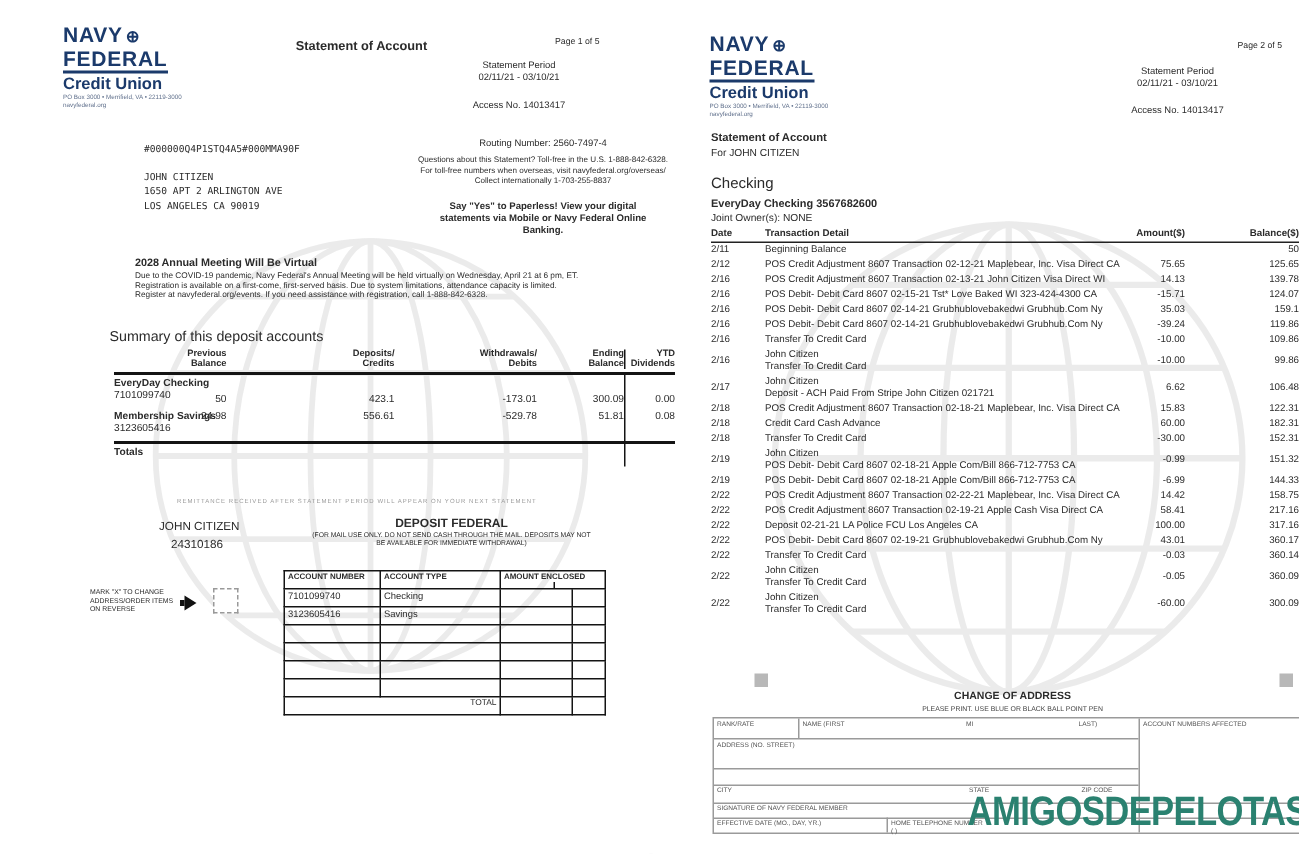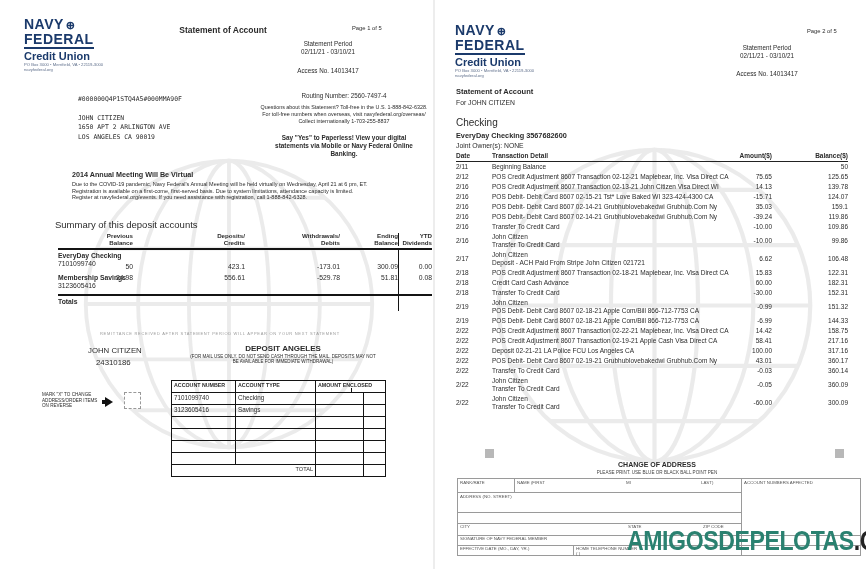--- a/index.html
+++ b/index.html
@@ -1,18 +1,18 @@
 <!DOCTYPE html>
 <html style="--navy: #1b3a6b; --wmcolor: #2a8170;"><head>
 <meta charset="utf-8">
 <style>
   html,body{margin:0;padding:0;background:#ffffff;}
   body{width:866px;height:569px;position:relative;overflow:hidden;
        font-family:"Liberation Sans",sans-serif;color:#2b2b2b;}
-  .page{position:absolute;top:0;height:569px;background:#fff;}
+  .page{position:absolute;top:0;height:569px;background:#fff;margin-left:18px;}
   .p1{left:18px;width:415px;}
   .p2{left:437px;width:429px;}
   .pagegap{position:absolute;left:433px;top:0;width:2px;height:569px;background:#ededed;}
   .abs{position:absolute;}
 
   
   .globe{position:absolute;opacity:.5;}
   .g1{left:57px;top:150px;width:308px;height:308px;}
   .g2{left:50px;top:138px;width:335px;height:335px;}
 
@@ -156,21 +156,21 @@
     <div>#000000Q4P1STQ4A5#000MMA90F</div>
     <div>JOHN CITIZEN
 1650 APT 2 ARLINGTON AVE
 LOS ANGELES CA 90019</div>
   </div>
 
   <div class="abs routing" style="left:240px;top:92px;width:172px;">Routing Number: 2560-7497-4</div>
   <div class="abs questions" style="left:240px;top:104px;width:172px;">Questions about this Statement? Toll-free in the U.S. 1-888-842-6328. For toll-free numbers when overseas, visit navyfederal.org/overseas/ Collect internationally 1-703-255-8837</div>
   <div class="abs paperless" style="left:250px;top:134px;width:152px;">Say "Yes" to Paperless! View your digital statements via Mobile or Navy Federal Online Banking.</div>
 
-  <div class="abs meet-title" style="left:54px;top:170px;">2014 Annual Meeting Will Be Virtual</div>
+  <div class="abs meet-title" style="left:54px;top:170px;">2028 Annual Meeting Will Be Virtual</div>
   <div class="abs meet-body" style="left:54px;top:181px;">Due to the COVID-19 pandemic, Navy Federal's Annual Meeting will be held virtually on Wednesday, April 21 at 6 pm, ET. Registration is available on a first-come, first-served basis. Due to system limitations, attendance capacity is limited. Register at navyfederal.org/events. If you need assistance with registration, call 1-888-842-6328.</div>
 
   <div class="abs sum-title" style="left:37px;top:219px;">Summary of this deposit accounts</div>
 
   <div class="sumtbl">
     <div class="sumhead">
       <span class="sh">Previous
 Balance</span>
       <span class="sh">Deposits/
 Credits</span>
@@ -202,21 +202,21 @@
       <span class="totlabel">Totals</span>
       <span class="ytd"></span>
     </div>
   </div>
 
   <div class="abs remnote" style="left:82px;top:331px;">REMITTANCE RECEIVED AFTER STATEMENT PERIOD WILL APPEAR ON YOUR NEXT STATEMENT</div>
 
   <div class="abs v-name" style="left:70px;top:346px;">JOHN CITIZEN</div>
   <div class="abs v-num" style="left:78px;top:358px;">24310186</div>
 
-  <div class="abs v-title" style="left:165px;top:344px;width:200px;">DEPOSIT ANGELES</div>
+  <div class="abs v-title" style="left:165px;top:344px;width:200px;">DEPOSIT FEDERAL</div>
   <div class="abs v-note" style="left:170px;top:354px;">(FOR MAIL USE ONLY. DO NOT SEND CASH THROUGH THE MAIL. DEPOSITS MAY NOT BE AVAILABLE FOR IMMEDIATE WITHDRAWAL)</div>
 
   <div class="abs markx" style="left:24px;top:392px;">MARK "X" TO CHANGE ADDRESS/ORDER ITEMS ON REVERSE</div>
   <div class="abs arrowwrap" style="left:84px;top:397px;">
       <span class="arrowtail"></span>
       <span class="arrowhead"></span>
     </div>
   <div class="abs markbox" style="left:106px;top:392px;"></div>
 
   <table class="vtbl">

